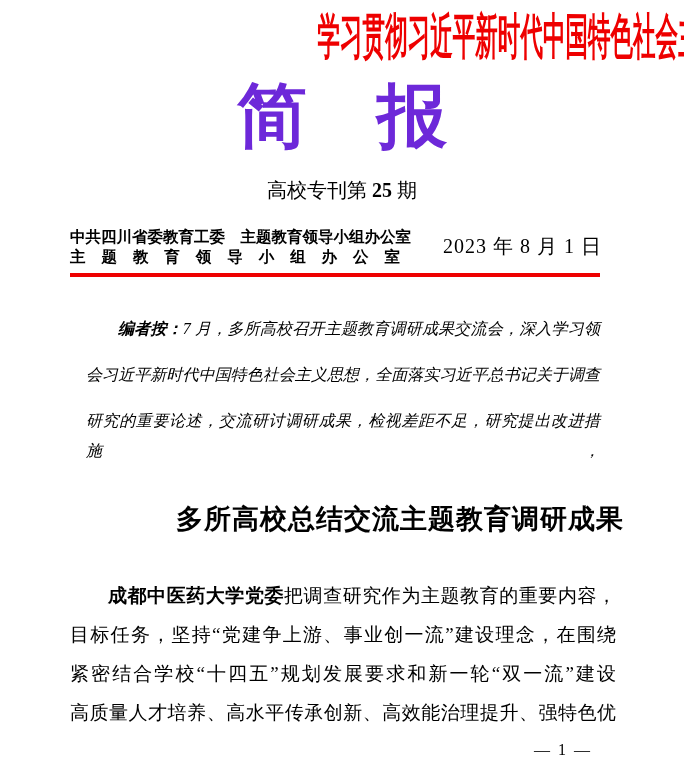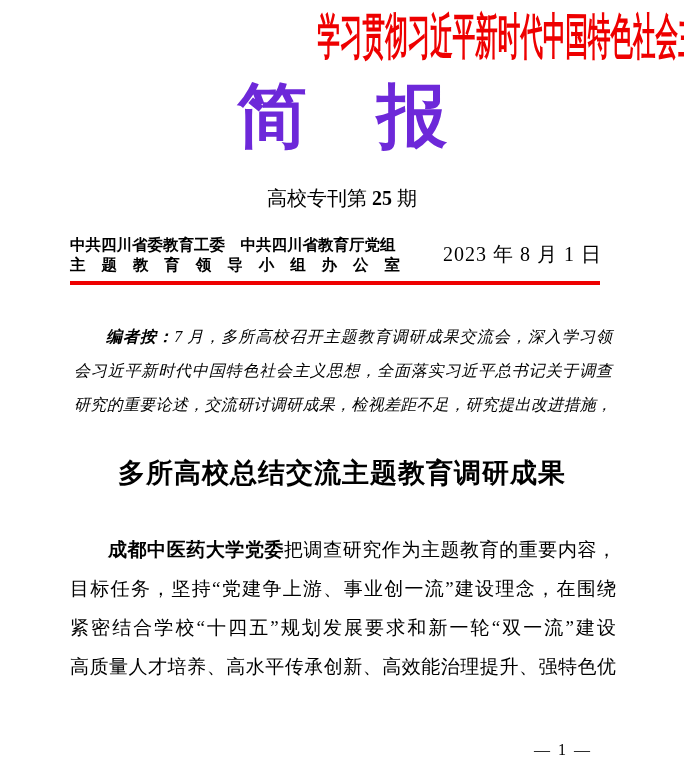--- a/index.html
+++ b/index.html
@@ -33,21 +33,21 @@
   .masthead-title {
     margin-top: 2px;
     text-align: center;
     font-size: 70px;
     line-height: 80px;
     font-weight: bold;
     color: #6d28d9;
     white-space: nowrap;
   }
   .issue-line {
-    margin-top: 28px;
+    margin-top: 20px;
     text-align: center;
     font-size: 20px;
     line-height: 26px;
   }
   .issue-no { font-weight: bold; margin: 0 5px; }
   
   .pub-row {
     margin: 24px 68px 0 70px;
     display: flex;
     justify-content: space-between;
@@ -76,28 +76,28 @@
     height: 4px;
     background: #ee0000;
   }
   
   .editor-note {
     margin: 37px 68px 0 70px;
     font-size: 16px;
     line-height: 30px;
     font-style: italic;
   }
-  .editor-note p { margin: 4px; }
+  .editor-note p { margin: 16px; }
   .en-label { font-weight: bold; }
   .indent { text-indent: 2em; }
   .jl { text-align: justify; text-align-last: justify; }
   
   .headline {
     margin: 34px 60px 0 60px;
-    text-align: center;
+    text-align: right;
     font-size: 27px;
     line-height: 38px;
     font-weight: bold;
     letter-spacing: 1px;
   }
   .article-body {
     margin: 38px 68px 0 70px;
     font-size: 19px;
     line-height: 39px;
   }
@@ -125,21 +125,21 @@
   </div>
 
   <div class="masthead-title">简　报</div>
 
   <div class="issue-line">
     <span>高校专刊第</span><span class="issue-no">25</span><span>期</span>
   </div>
 
   <div class="pub-row">
     <div class="publisher">
-      <div>中共四川省委教育工委　中共四川省教育厅党组</div>
+      <div>中共四川省委教育工委　主题教育领导小组办公室</div>
       <div class="spread">主题教育领导小组办公室</div>
     </div>
     <div class="pub-date">2023 年 8 月 1 日</div>
   </div>
 
   <div class="red-rule"></div>
 
   <section class="editor-note">
     <p class="indent jl"><span class="en-label">编者按：</span><span>7 月，多所高校召开主题教育调研成果交流会，深入学习领</span></p>
     <p class="jl">会习近平新时代中国特色社会主义思想，全面落实习近平总书记关于调查</p>

